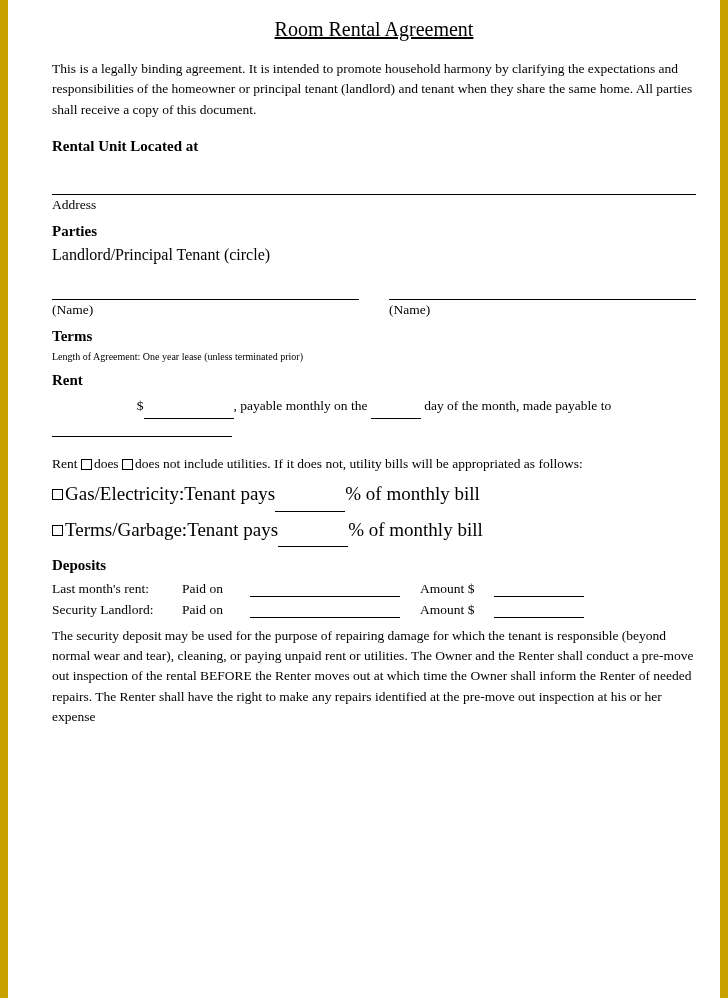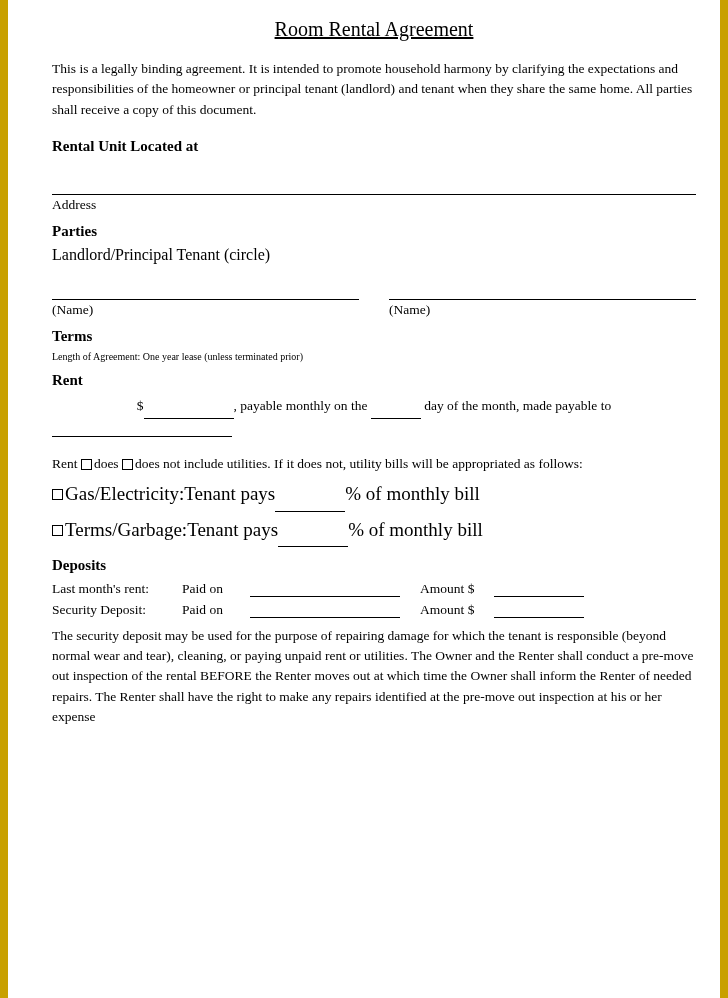--- a/index.html
+++ b/index.html
@@ -303,21 +303,21 @@
 
         <div class="deposit-row">
           <span class="deposit-label">Last month's rent:</span>
           <span class="deposit-paid">Paid on</span>
           <span class="f-paid-date">&nbsp;</span>
           <span>Amount $</span>
           <span class="f-amount">&nbsp;</span>
         </div>
 
         <div class="deposit-row">
-          <span class="deposit-label">Security Deposit:</span>
+          <span class="deposit-label">Security Landlord:</span>
           <span class="deposit-paid">Paid on</span>
           <span class="f-paid-date">&nbsp;</span>
           <span>Amount $</span>
           <span class="f-amount">&nbsp;</span>
         </div>
 
         <p class="security-text">The security deposit may be used for the purpose of repairing damage for which the tenant is responsible (beyond normal wear and tear), cleaning, or paying unpaid rent or utilities. The Owner and the Renter shall conduct a pre-move out inspection of the rental BEFORE the Renter moves out at which time the Owner shall inform the Renter of needed repairs. The Renter shall have the right to make any repairs identified at the pre-move out inspection at his or her expense</p>
       </div>
     </div>
 

